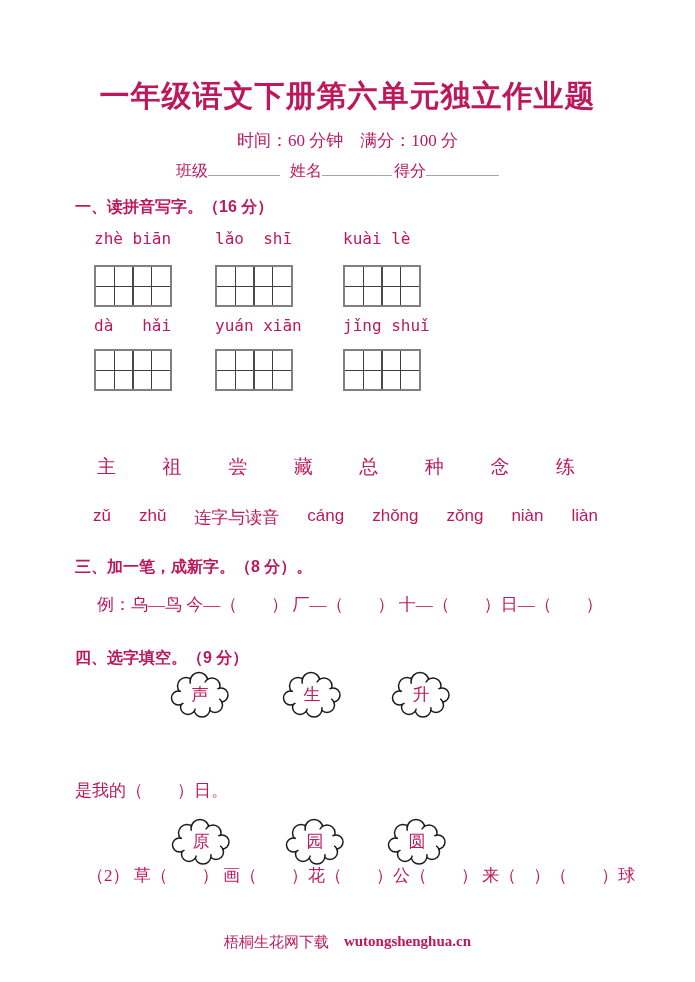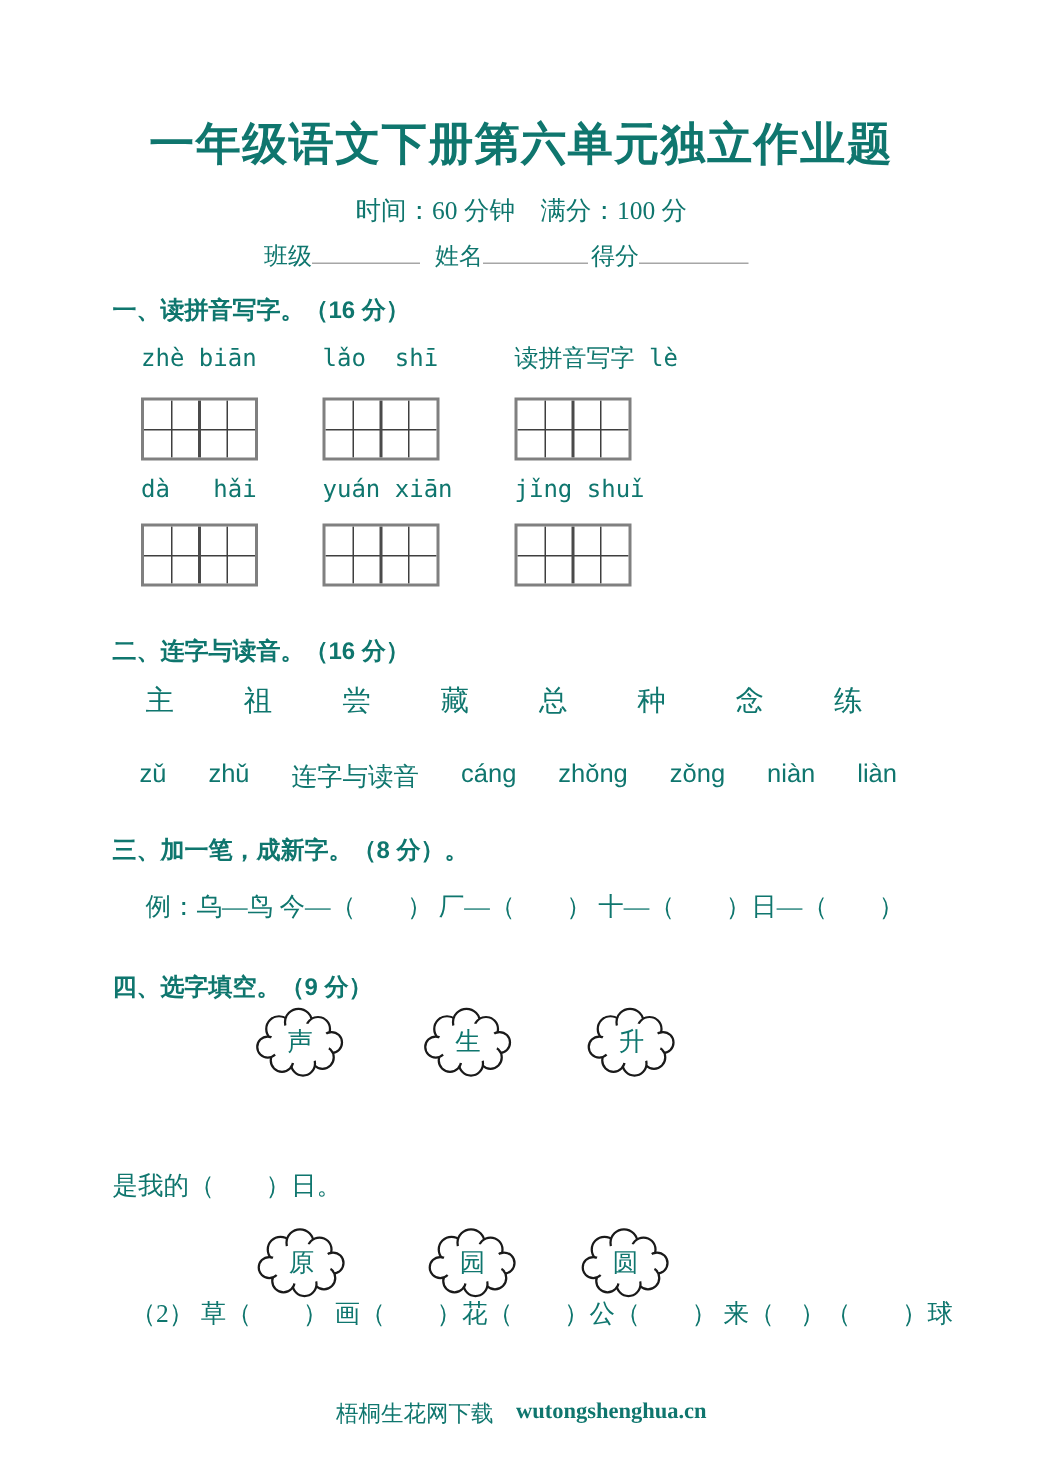--- a/index.html
+++ b/index.html
@@ -1,19 +1,19 @@
 <!DOCTYPE html>
 <html><head>
 <meta charset="utf-8">
 <style>
   * { margin:0; padding:0; box-sizing:border-box; }
   html,body { background:#ffffff; }
   #page {
     position:relative; width:695px; height:982px; margin:0 auto;
-    background:#ffffff; color:#0f766e; overflow:hidden;
+    background:#ffffff; color:#be185d; overflow:hidden;
     font-family:"Liberation Serif", serif;
   }
   .title {
     position:absolute; top:76px; left:0; right:0; text-align:center;
     font-family:"Liberation Sans", sans-serif; font-weight:bold;
     font-size:30px; letter-spacing:1px; white-space:pre;
   }
   .meta {
     position:absolute; top:129px; left:0; right:0; text-align:center;
     font-size:17px; white-space:pre;
@@ -110,28 +110,27 @@
       <div class="pinyin py2">dà   hǎi</div>
       <div class="tian"></div>
     </div>
     <div class="s1-col c2">
       <div class="pinyin py1">lǎo  shī</div>
       <div class="tian"></div>
       <div class="pinyin py2">yuán xiān</div>
       <div class="tian"></div>
     </div>
     <div class="s1-col c3">
-      <div class="pinyin py1">读拼音写字 lè</div>
+      <div class="pinyin py1">kuài lè</div>
       <div class="tian"></div>
       <div class="pinyin py2">jǐng shuǐ</div>
       <div class="tian"></div>
     </div>
   </div>
 
-  <div class="sec-head s2-head">二、连字与读音。（16 分）</div>
 
   <div class="s2-chars">
     <span>主</span>
     <span>祖</span>
     <span>尝</span>
     <span>藏</span>
     <span>总</span>
     <span>种</span>
     <span>念</span>
     <span>练</span>

